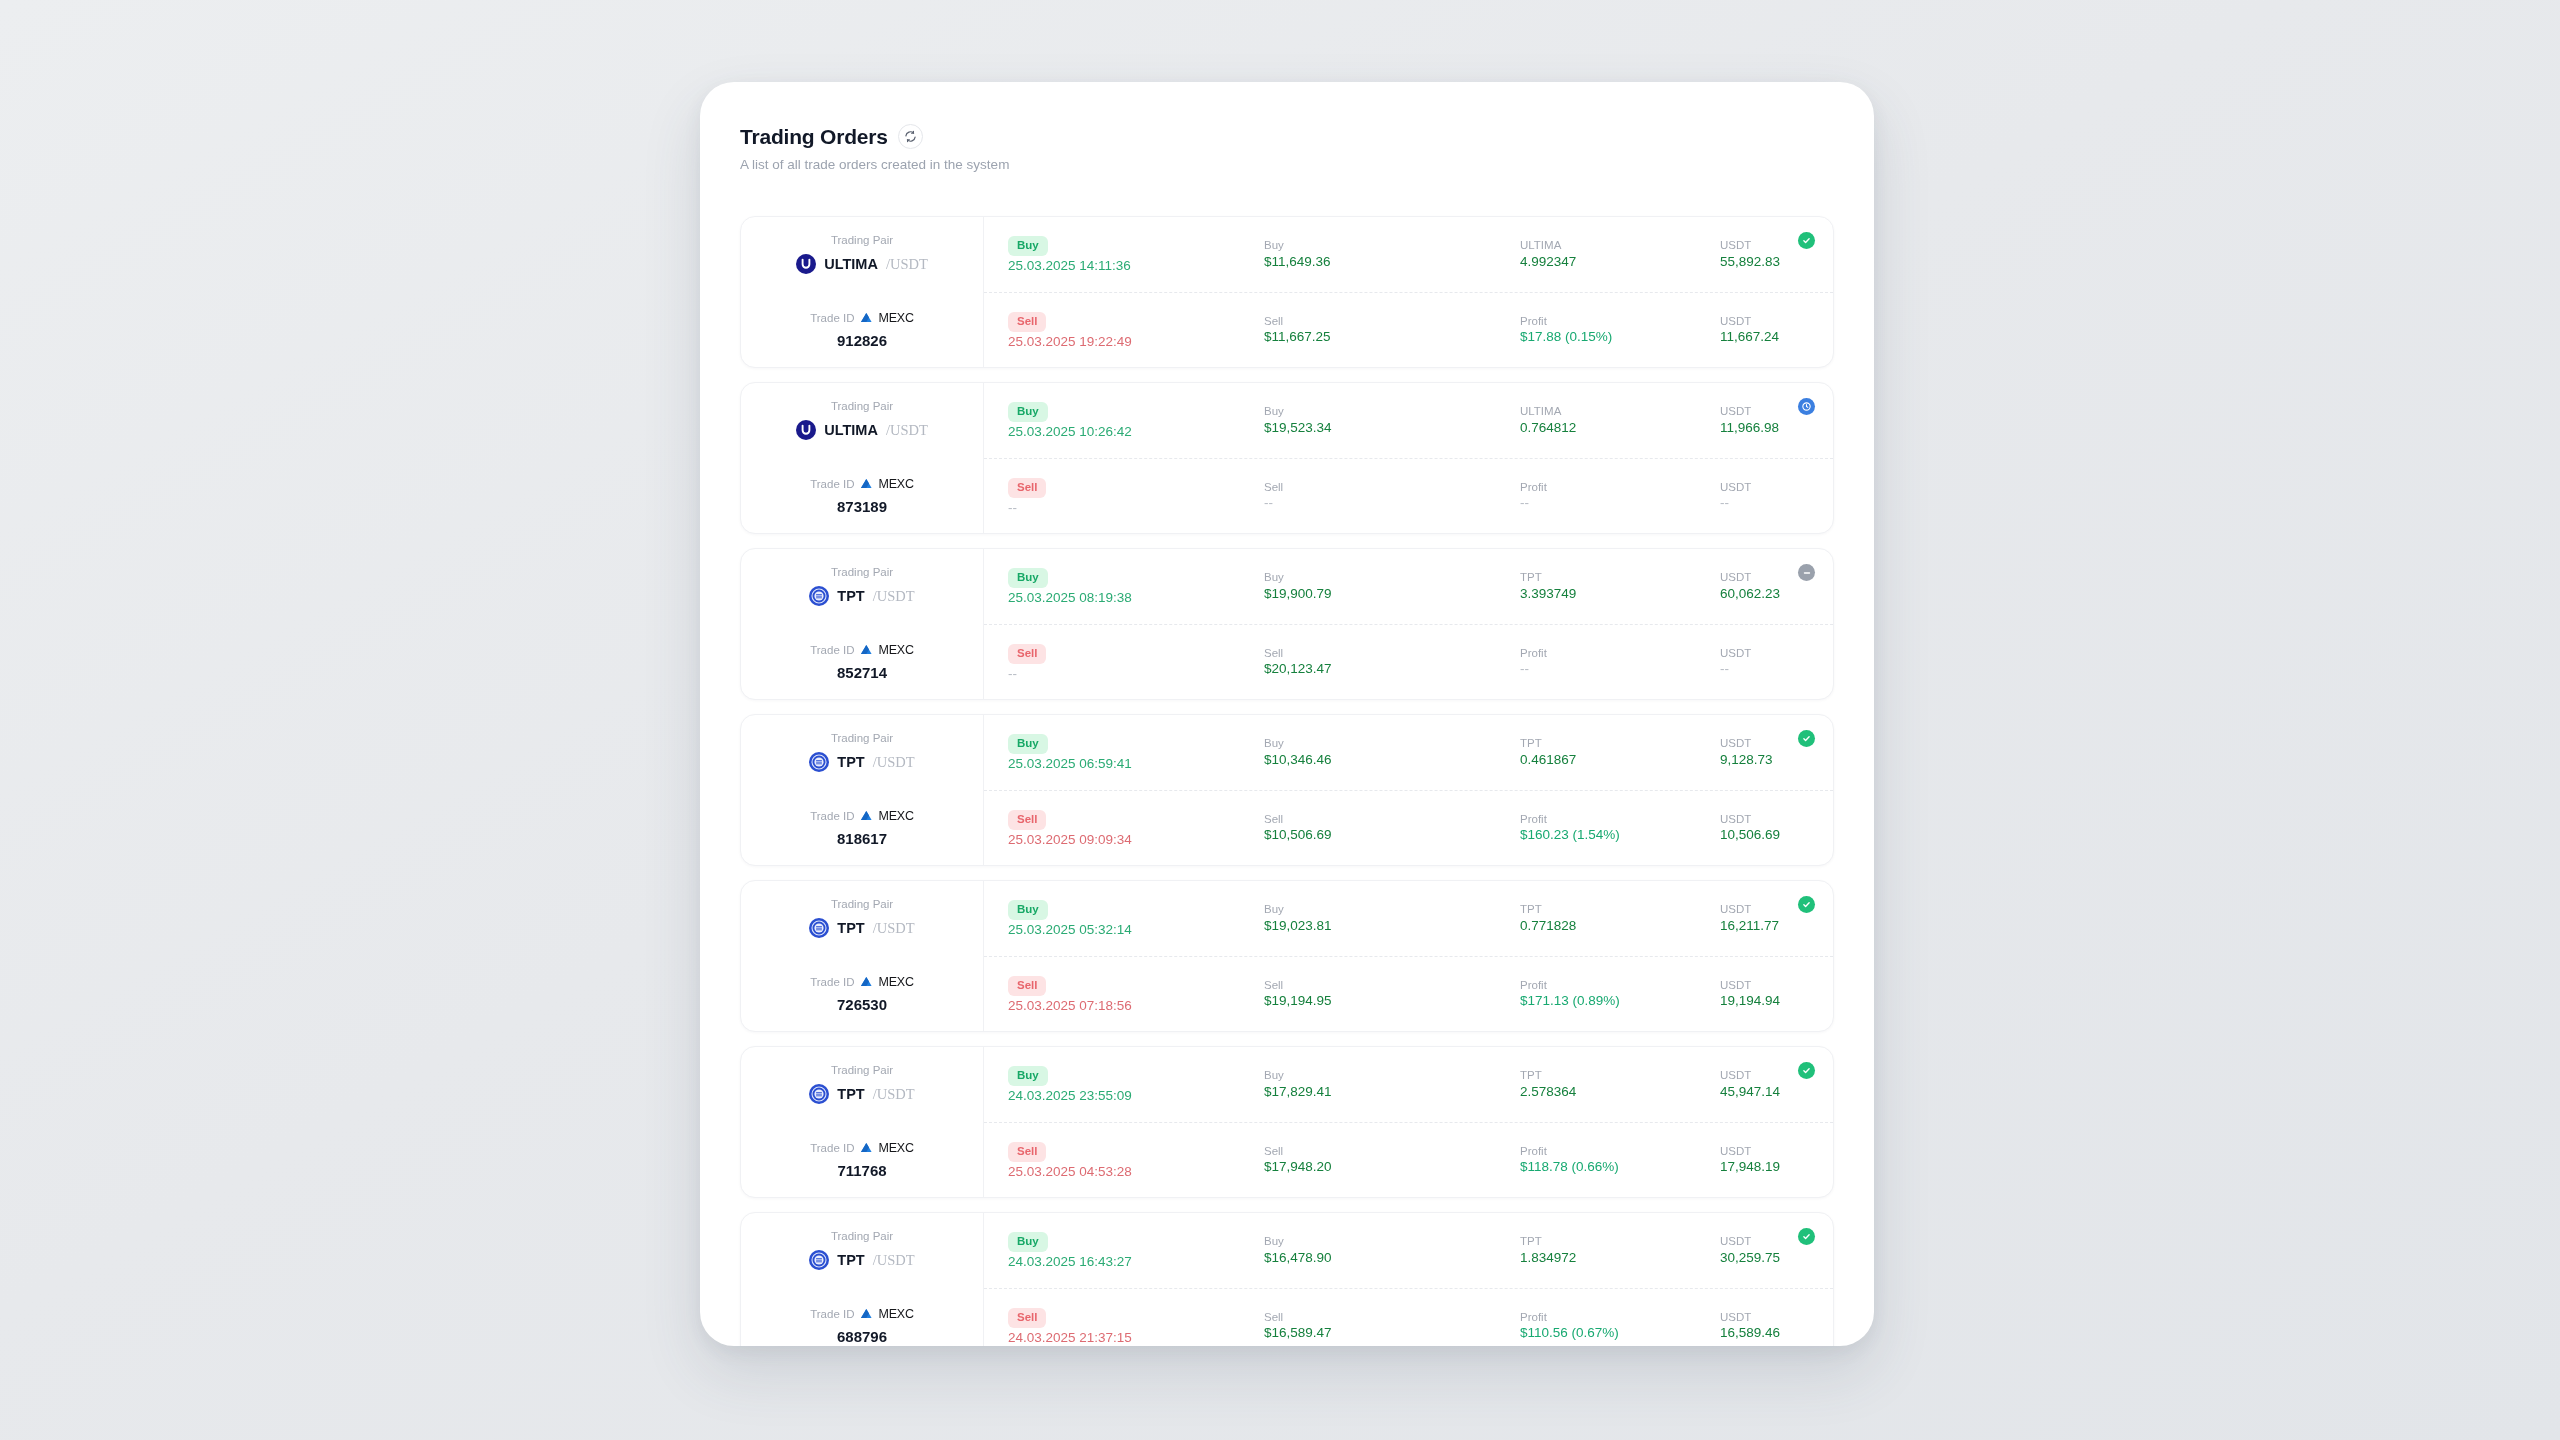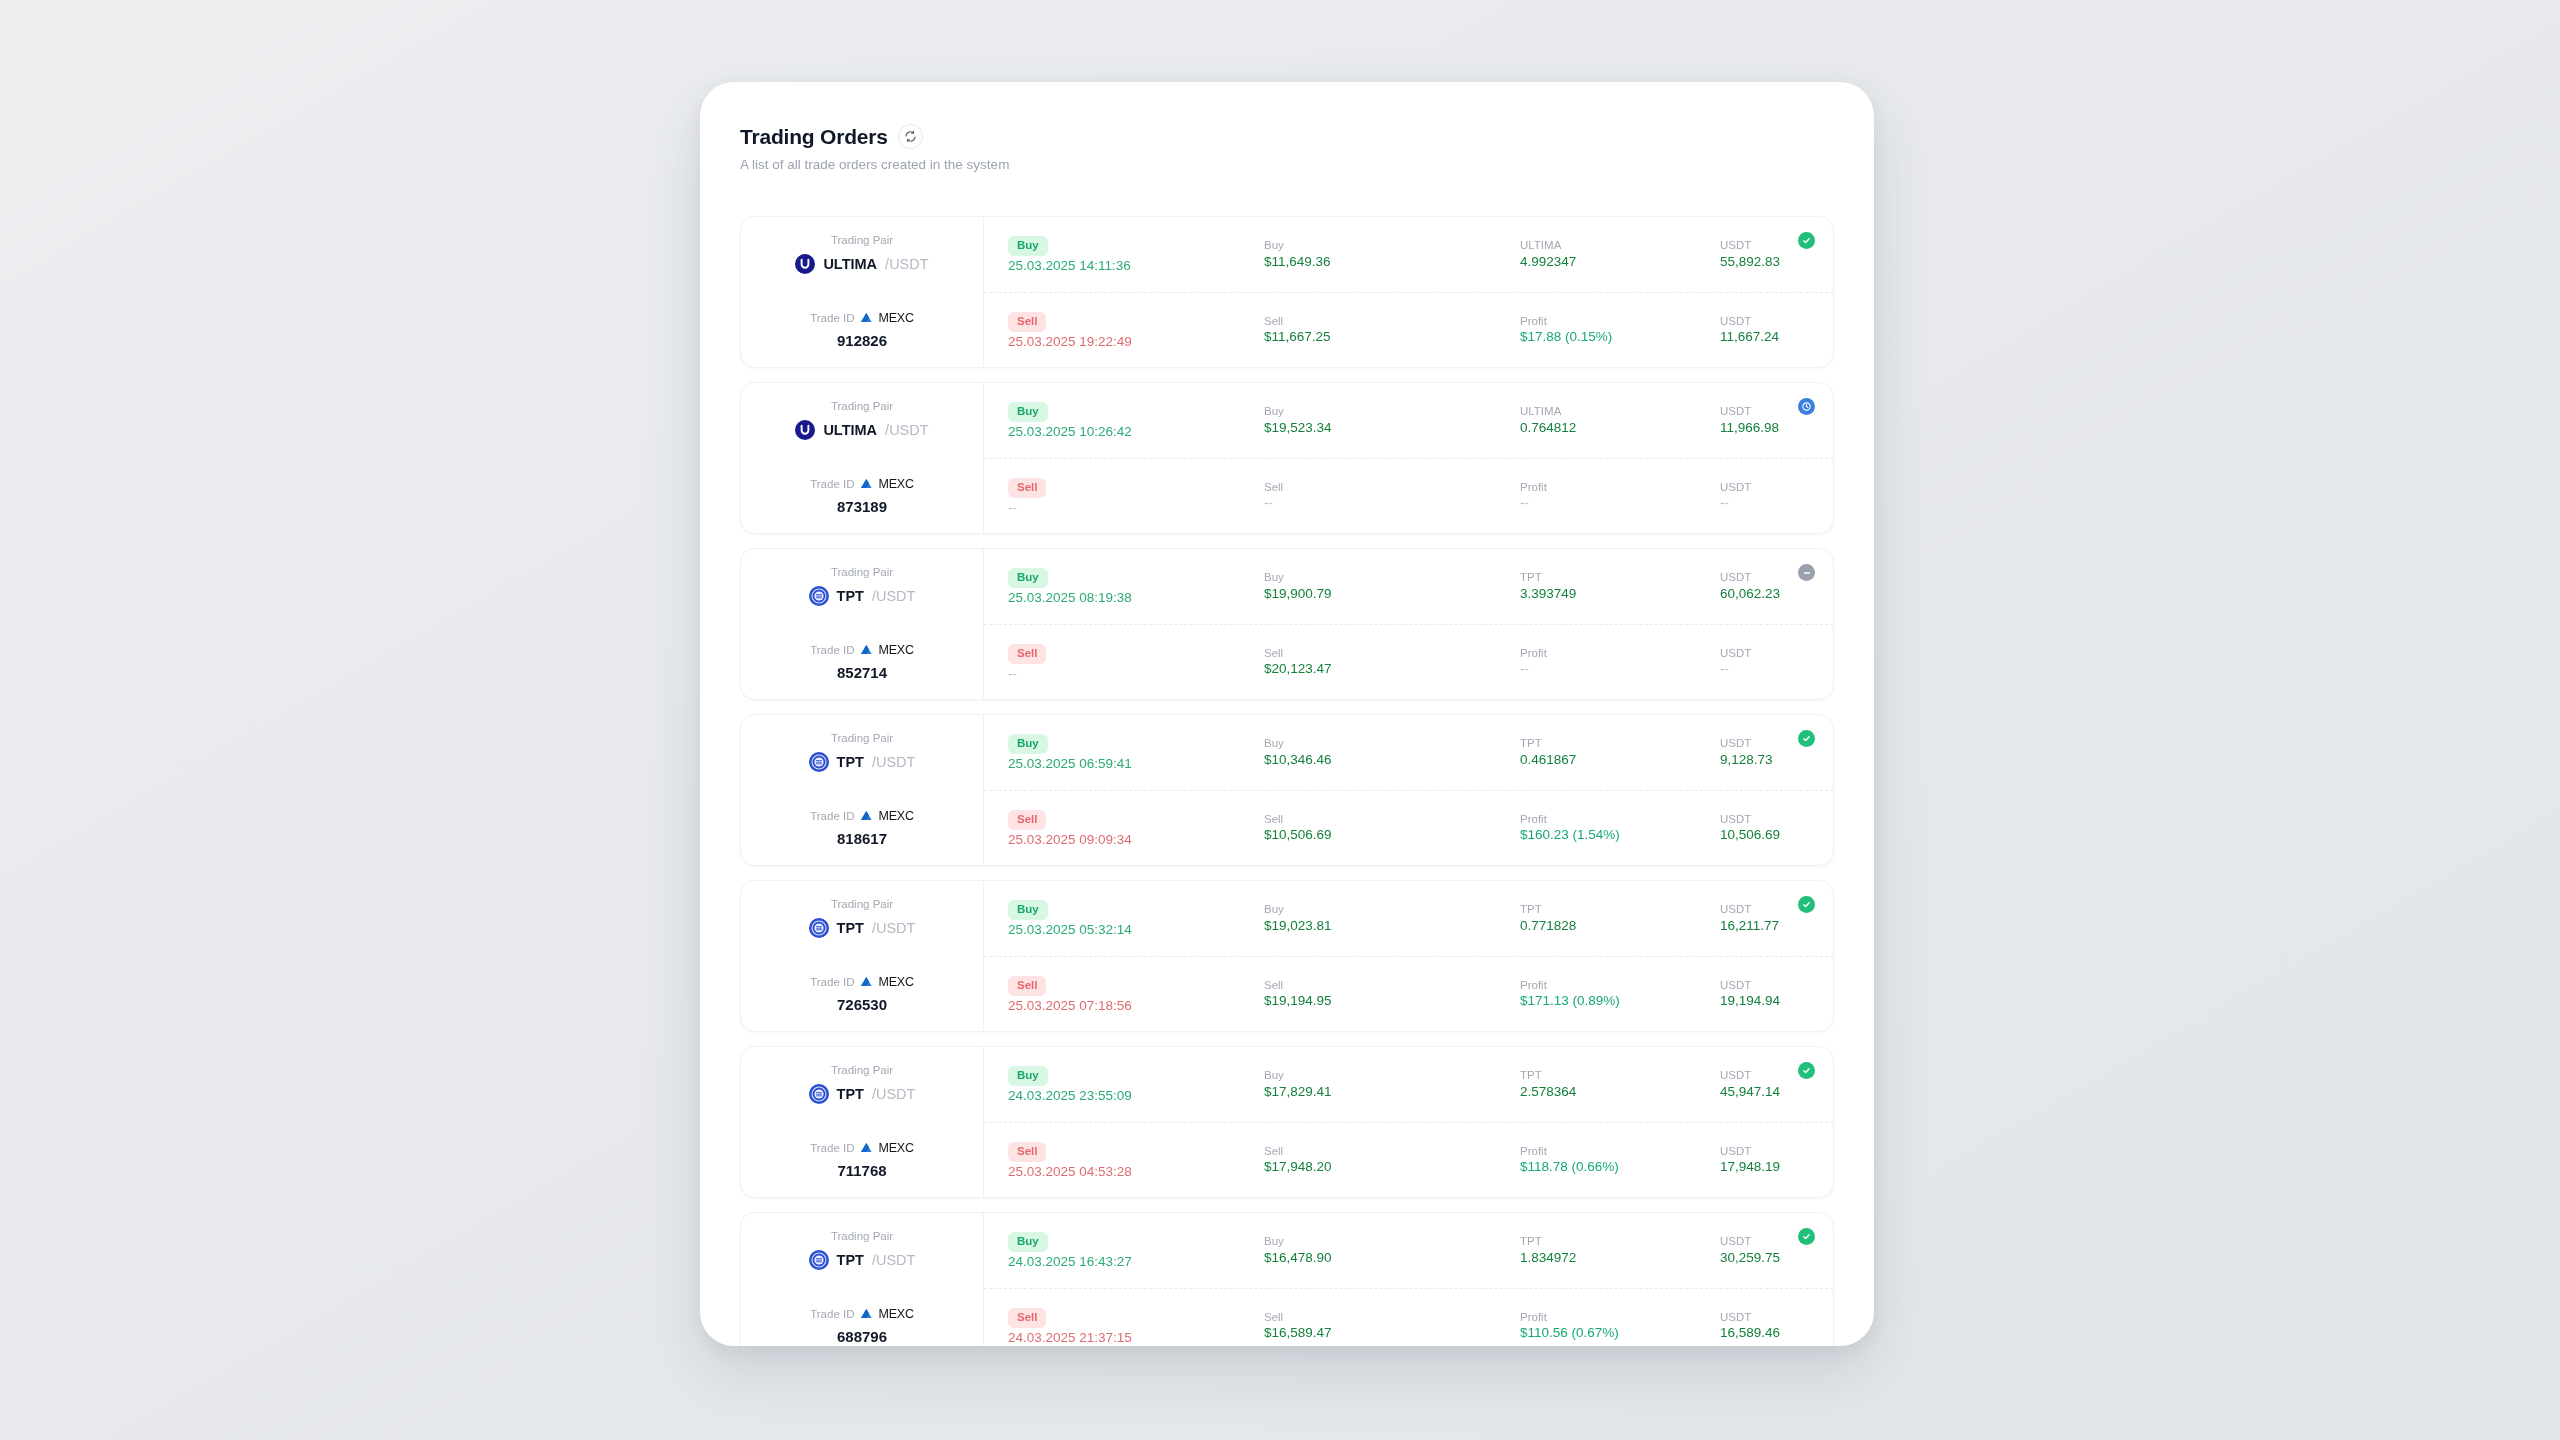--- a/index.html
+++ b/index.html
@@ -157,21 +157,21 @@
   .pp-value {
     display: flex;
     align-items: center;
     justify-content: center;
     gap: 8px;
     font-size: 14.5px;
     font-weight: 700;
     color: #111827;
     line-height: 1;
   }
-  .pp-quote { color: #b4b9c2; font-weight: 400; }
+  .pp-quote { color: #b4b9c2; font-weight: 400; font-family: Liberation Serif, serif; }
   .trade-id-num {
     font-size: 15px;
     font-weight: 700;
     color: #111827;
     line-height: 1;
     text-align: center;
   }
 
   
   .coin { width: 20px; height: 20px; border-radius: 50%; flex: 0 0 20px; }

